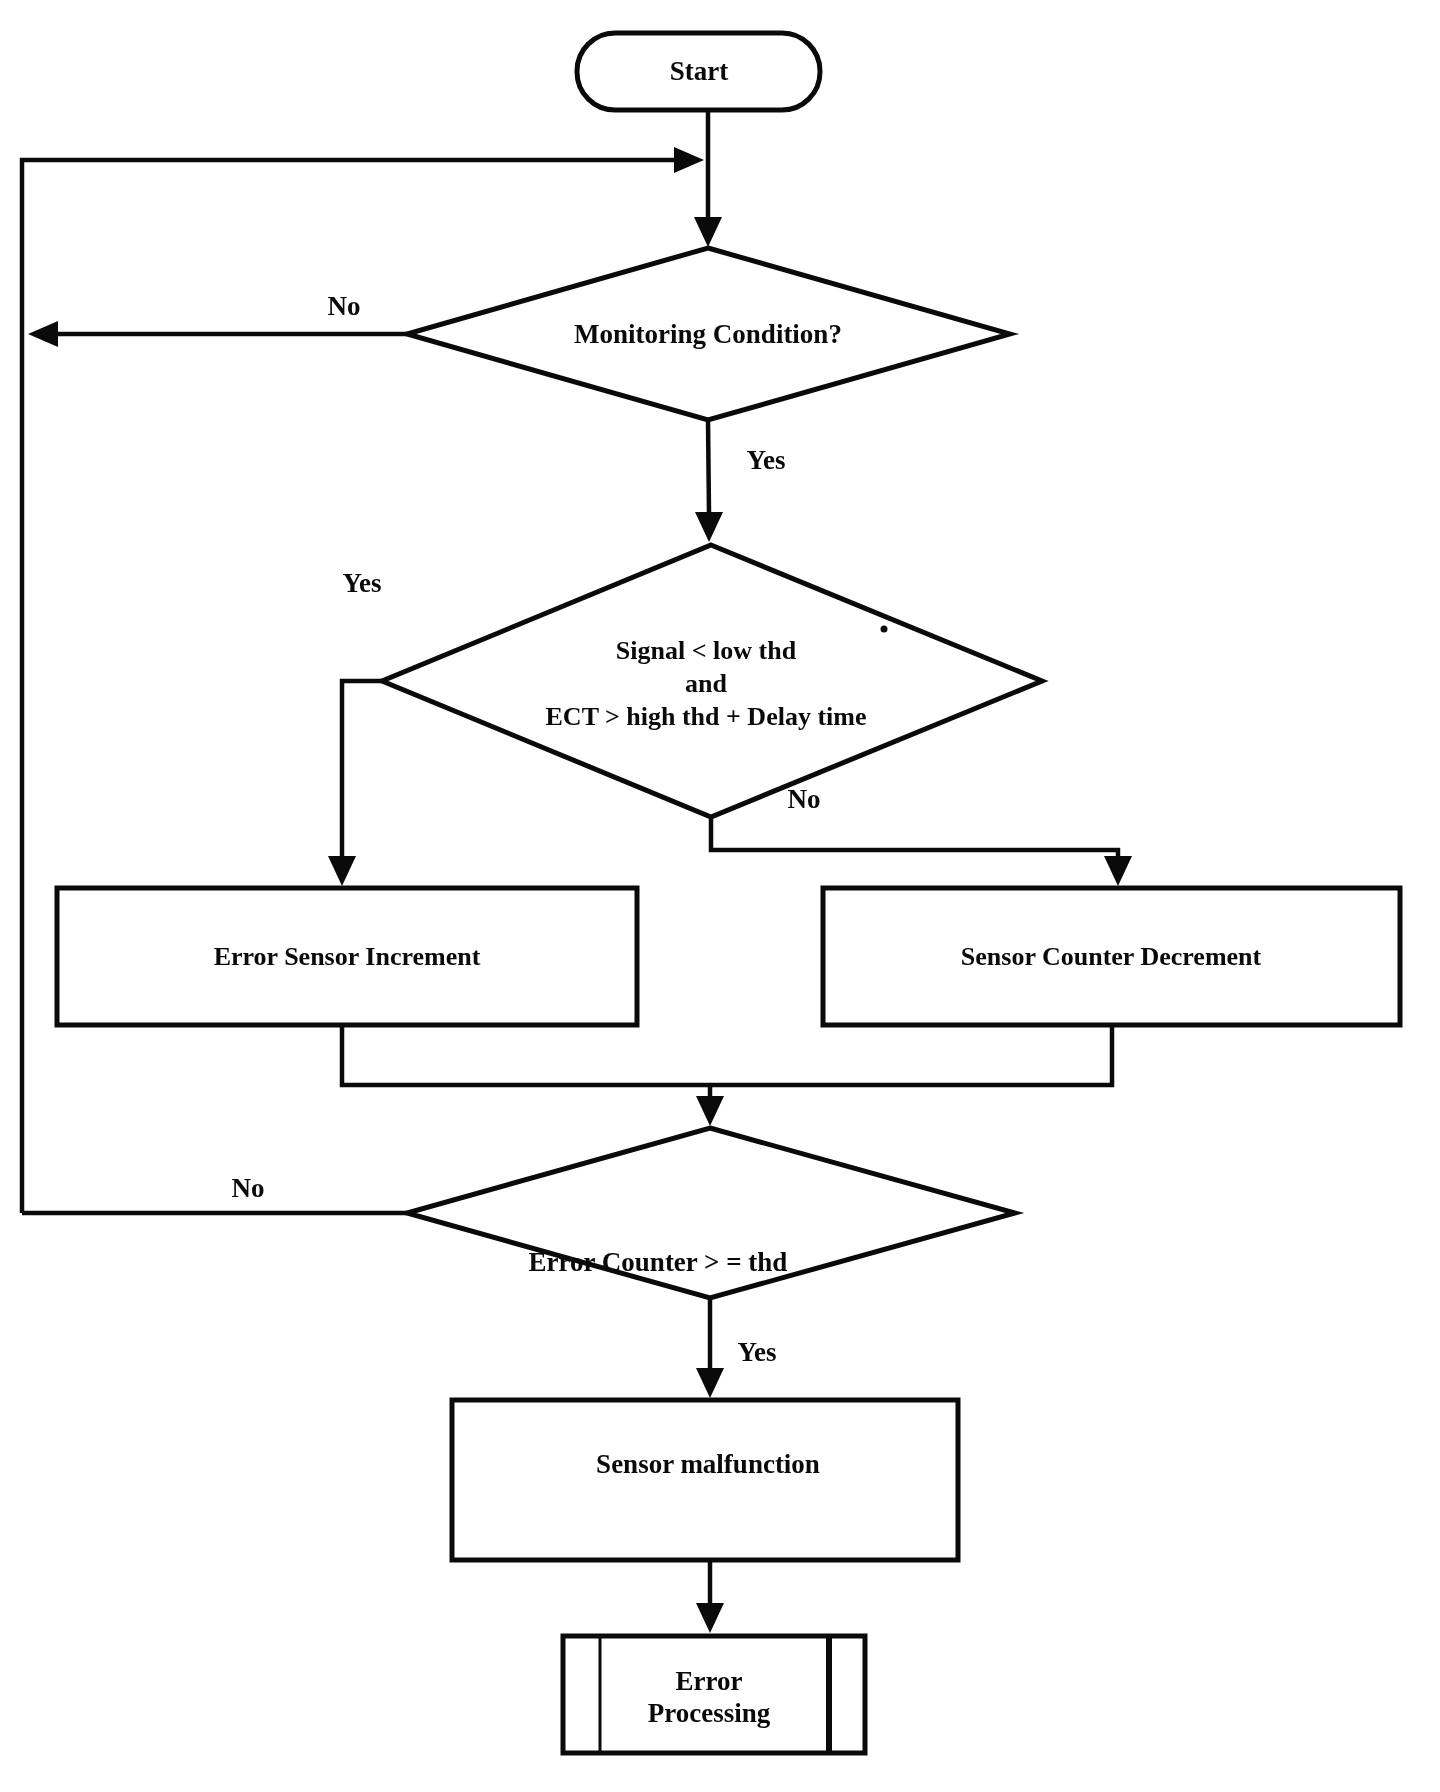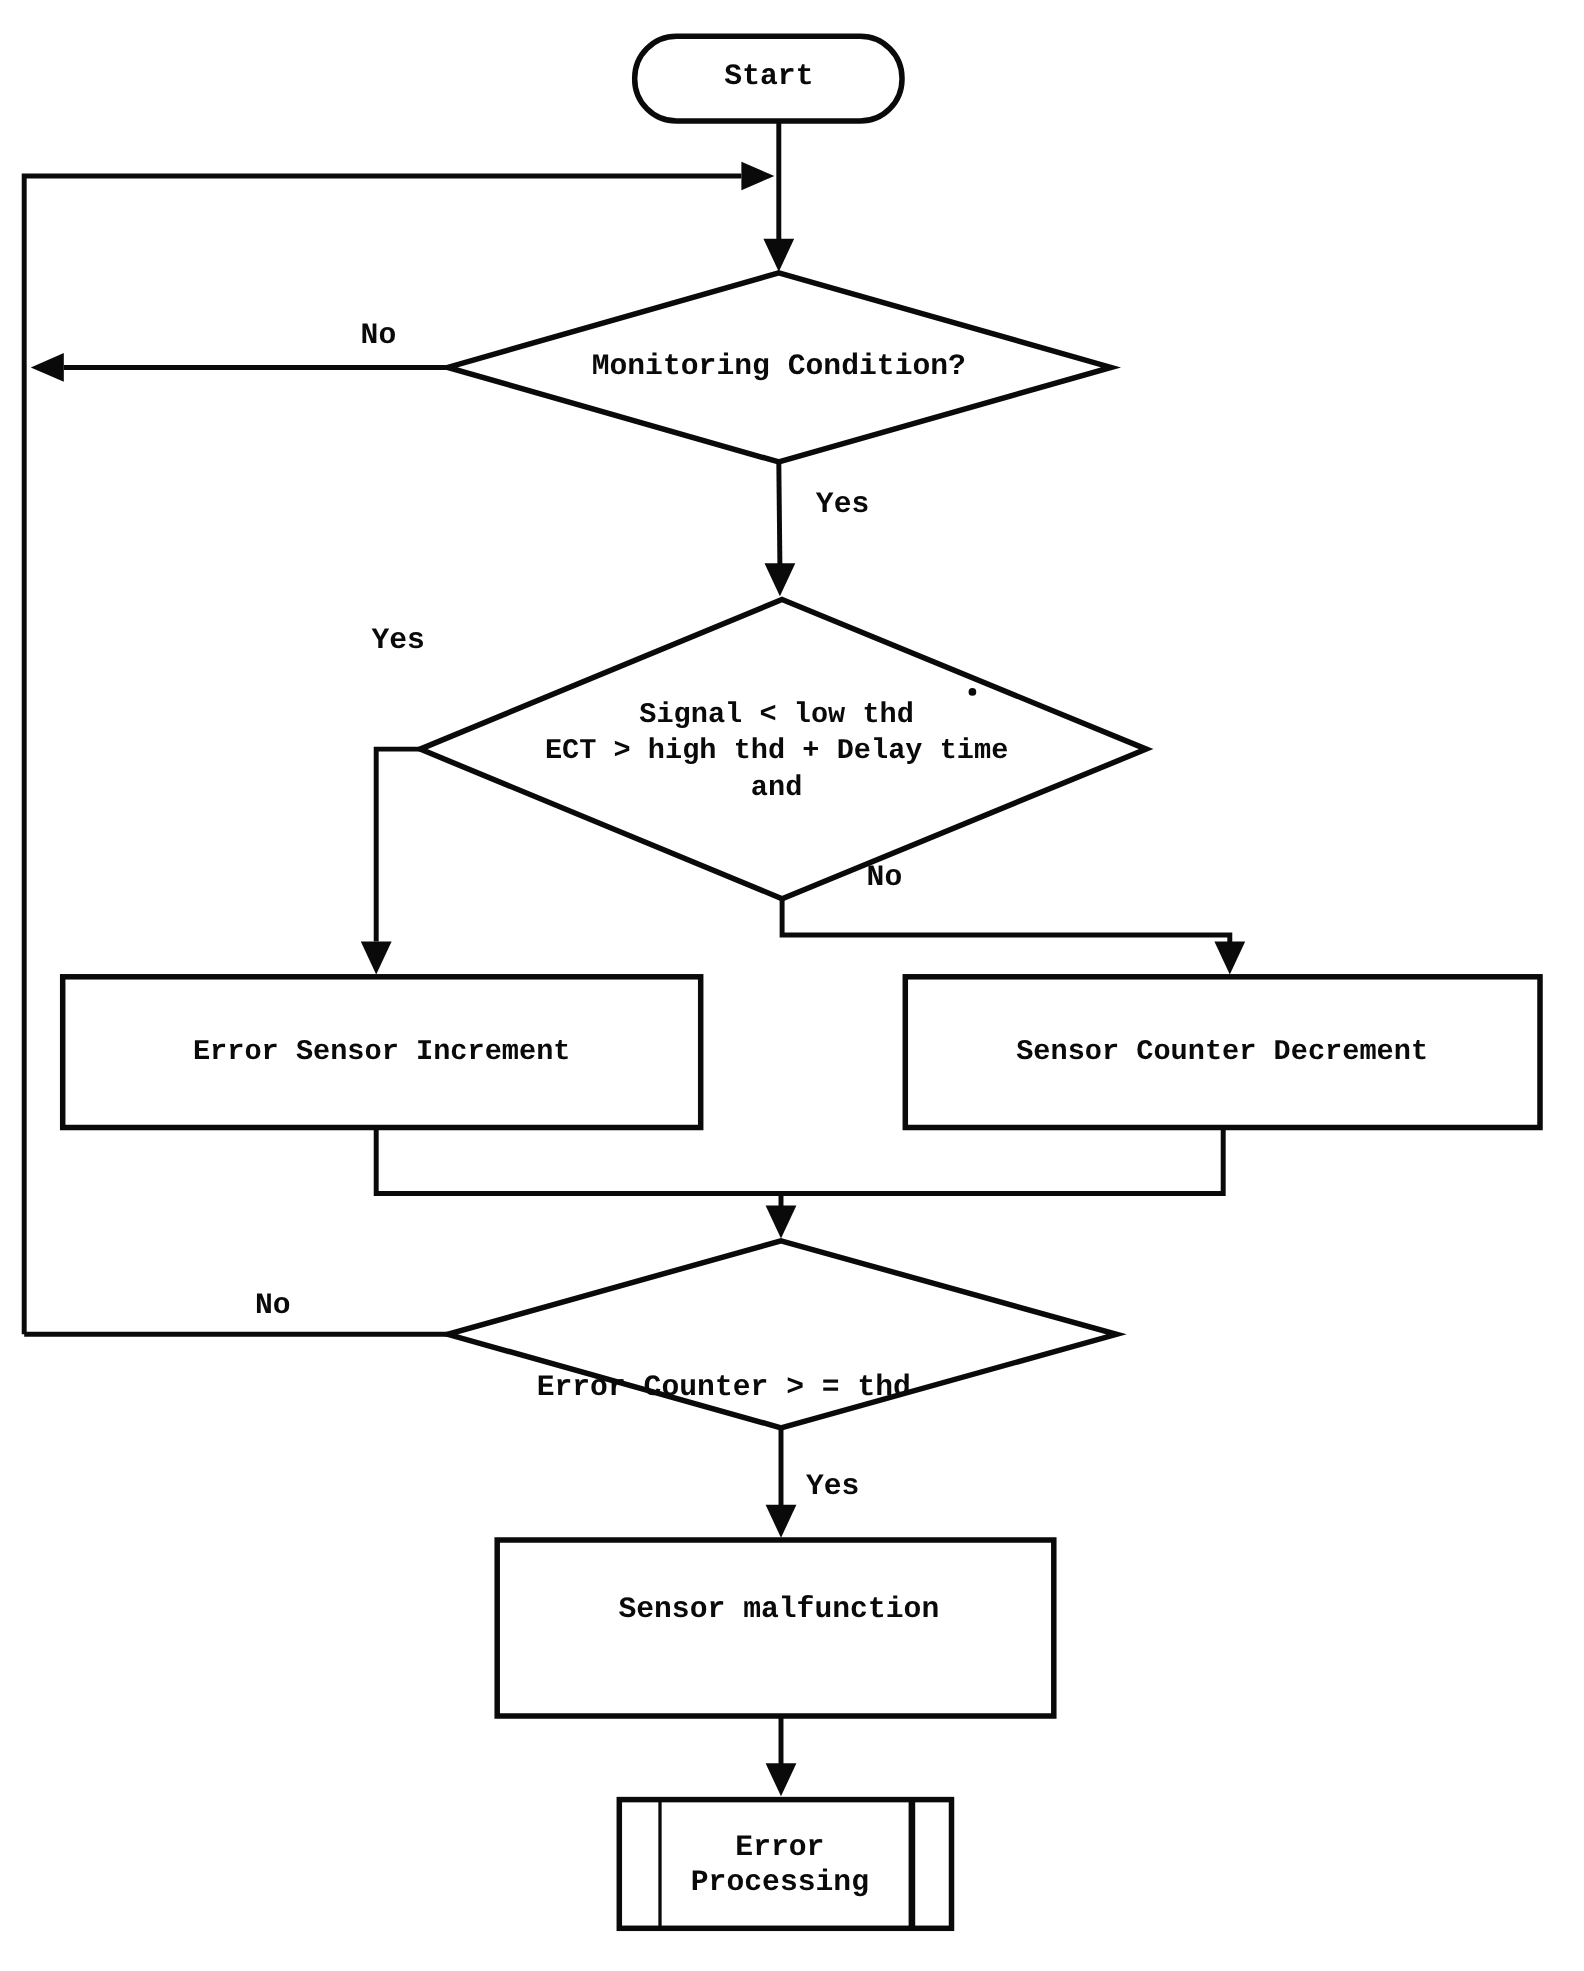--- a/index.html
+++ b/index.html
@@ -1,20 +1,20 @@
 <!DOCTYPE html>
 <html style="--line: #0a0a0a; --bg: #ffffff;"><head>
 <meta charset="utf-8">
 <style>
   :root { --line:#0a0a0a; --bg:#ffffff; }
   html,body { margin:0; padding:0; background:var(--bg,#fff); }
   .canvas {
     position:relative; width:1440px; height:1792px;
     background:var(--bg,#fff);
-    font-family:Liberation Mono, monospace;
+    font-family:Liberation Serif, serif;
     color:var(--line,#0a0a0a);
     overflow:hidden;
   }
   svg.layer { position:absolute; left:0; top:0; width:1440px; height:1792px; }
   .ln  { stroke:var(--line,#0a0a0a); stroke-width:4.5; fill:none; }
   .shp { stroke:var(--line,#0a0a0a); stroke-width:5;   fill:#ffffff; }
   .thn { stroke:var(--line,#0a0a0a); stroke-width:3;   fill:none; }
   .thk { stroke:var(--line,#0a0a0a); stroke-width:6;   fill:none; }
   .ah  { fill:var(--line,#0a0a0a); stroke:none; }
   .dot { fill:var(--line,#0a0a0a); stroke:none; }
@@ -80,22 +80,22 @@
     <rect class="shp" x="563" y="1636" width="302" height="117"></rect>
     <line class="thn" x1="600" y1="1636" x2="600" y2="1753"></line>
     <line class="thk" x1="829" y1="1636" x2="829" y2="1753"></line>
   </svg>
 
   <div class="lbl" style="left:699px; top:71px;">Start</div>
   <div class="lbl" style="left:708px; top:334px;">Monitoring Condition?</div>
 
   <div class="lbl small" style="left:706px; top:683px;">
     <span class="row">Signal &lt; low thd</span>
+    <span class="row">and</span>
     <span class="row">ECT &gt; high thd + Delay time</span>
-    <span class="row">and</span>
   </div>
 
   <div class="lbl small" style="left:347px; top:956px;">Error Sensor Increment</div>
   <div class="lbl small" style="left:1111px; top:956px;">Sensor Counter Decrement</div>
   <div class="lbl" style="left:658px; top:1262px;">Error Counter &gt; = thd</div>
   <div class="lbl" style="left:708px; top:1464px;">Sensor malfunction</div>
 
   <div class="lbl" style="left:709px; top:1697px;">
     <span class="row">Error</span>
     <span class="row">Processing</span>

